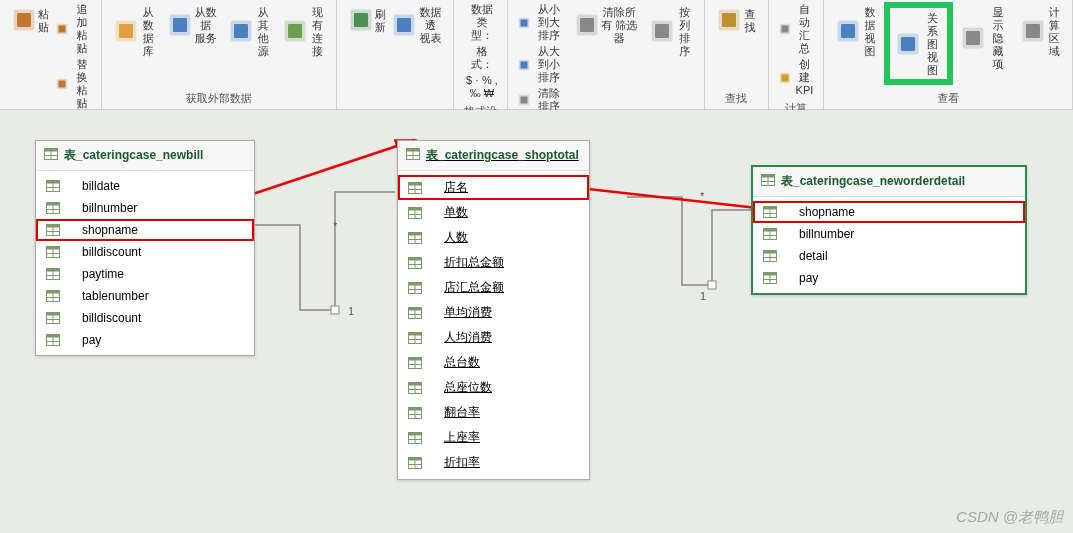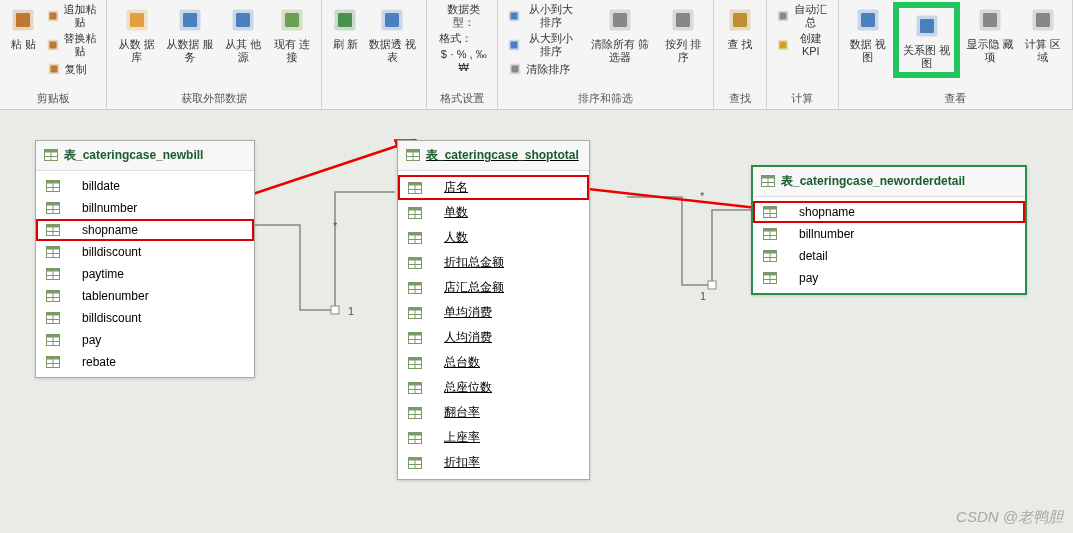--- a/index.html
+++ b/index.html
@@ -3,34 +3,34 @@
 <meta charset="utf-8">
 <style>
 * { box-sizing: border-box; margin: 0; padding: 0; }
 body { font-family: "Microsoft YaHei", Arial, sans-serif; font-size: 12px; background: #fff; width: 1073px; height: 533px; overflow: hidden; position: relative; }
 
 
 .ribbon { display: flex; border-bottom: 1px solid #ccc; background: #f5f5f5; height: 110px; }
 .rgroup { display: flex; flex-direction: column; border-right: 1px solid #d0d0d0; padding: 2px 6px 0; }
 .rgroup-items { display: flex; flex: 1; align-items: flex-start; gap: 2px; }
 .rgroup-label { text-align: center; font-size: 11px; color: #555; padding: 3px 0; }
-.rbtn { display: flex; flex-direction: column; align-items: center; justify-content: flex-start; padding: 2px 4px; cursor: pointer; min-width: 32px; }
+.rbtn { display: flex; flex-direction: row; align-items: center; justify-content: flex-start; padding: 2px 4px; cursor: pointer; min-width: 32px; }
 .rbtn .ico { width: 32px; height: 32px; display: flex; align-items: center; justify-content: center; font-size: 22px; }
 .rbtn .lbl { font-size: 11px; text-align: center; line-height: 13px; margin-top: 2px; color: #333; }
 .rbtn.small { flex-direction: row; min-width: auto; padding: 1px 3px; }
 .rbtn.small .ico { width: 16px; height: 16px; font-size: 13px; }
 .rbtn.small .lbl { margin: 0 0 0 3px; }
 .vstack { display: flex; flex-direction: column; gap: 1px; }
 .rbtn.highlighted { border: 6px solid #22c55e; }
 
 
 .canvas { position: absolute; top: 110px; left: 0; right: 0; bottom: 0; background: #e9ece6; }
 .table-box { position: absolute; background: #fff; border: 1px solid #aaa; box-shadow: 0 1px 3px rgba(0,0,0,0.15); }
 .table-box.sel { border: 2px solid #2a8c4a; }
-.tb-head { background: #f7f7f7; padding: 6px 8px; font-weight: bold; color: #1a5c2e; border-bottom: 1px solid #ddd; display: flex; align-items: flex-end; gap: 6px; }
+.tb-head { background: #f7f7f7; padding: 6px 8px; font-weight: bold; color: #1a5c2e; border-bottom: 1px solid #ddd; display: flex; align-items: center; gap: 6px; }
 .tb-body { padding: 4px 0; }
 .field { display: flex; align-items: center; gap: 22px; padding: 4px 10px; cursor: pointer; }
 .field .ficon { width: 14px; height: 12px; display: inline-block; }
 .field .ficon svg { display: block; }
 .field.hl { outline: 2px solid #d00; outline-offset: -2px; }
 
 
 .conn { position: absolute; pointer-events: none; }
 .mark { position: absolute; font-size: 11px; color: #555; }
 
@@ -439,31 +439,20 @@
           <span class="ficon">
             <svg width="14" height="12" viewBox="0 0 14 12">
               <rect x="0.5" y="0.5" width="13" height="11" fill="#fff" stroke="#7a9a6a"></rect>
               <rect x="0.5" y="0.5" width="13" height="3" fill="#7a9a6a"></rect>
               <line x1="7" y1="0" x2="7" y2="12" stroke="#7a9a6a"></line>
               <line x1="0" y1="7.5" x2="14" y2="7.5" stroke="#7a9a6a"></line>
             </svg>
           </span>
           <span>pay</span>
         </div>
-        <div class="field">
-          <span class="ficon">
-            <svg width="14" height="12" viewBox="0 0 14 12">
-              <rect x="0.5" y="0.5" width="13" height="11" fill="#fff" stroke="#7a9a6a"></rect>
-              <rect x="0.5" y="0.5" width="13" height="3" fill="#7a9a6a"></rect>
-              <line x1="7" y1="0" x2="7" y2="12" stroke="#7a9a6a"></line>
-              <line x1="0" y1="7.5" x2="14" y2="7.5" stroke="#7a9a6a"></line>
-            </svg>
-          </span>
-          <span>rebate</span>
-        </div>
       </div>
     </div>
     <div class="table-box" style="left: 397px; top: 30px; width: 193px; text-decoration: underline;">
       <div class="tb-head">
         <span class="ficon"><svg width="14" height="12" viewBox="0 0 14 12">
             <rect x="0.5" y="0.5" width="13" height="11" fill="#fff" stroke="#7a9a6a"></rect>
             <rect x="0.5" y="0.5" width="13" height="3" fill="#7a9a6a"></rect>
             <line x1="7" y1="0" x2="7" y2="12" stroke="#7a9a6a"></line>
             <line x1="0" y1="7.5" x2="14" y2="7.5" stroke="#7a9a6a"></line>
           </svg></span>

